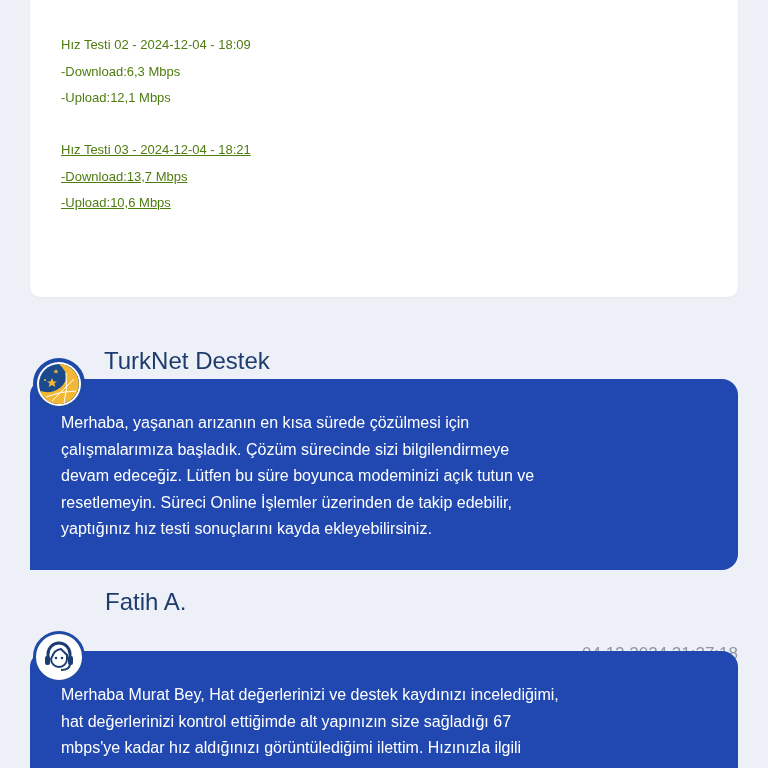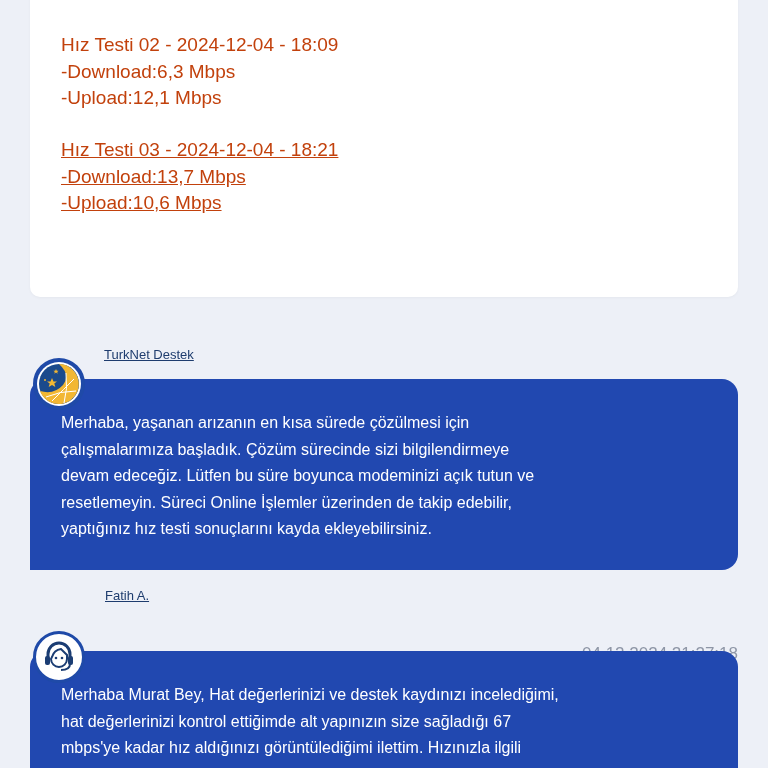--- a/index.html
+++ b/index.html
@@ -7,24 +7,24 @@
     width:768px; height:768px; overflow:hidden;
     background:#edf0f7;
     font-family:"Liberation Sans", "DejaVu Sans", sans-serif;
     position:relative;
   }
   .card {
     position:absolute; left:30px; top:-20px; width:708px; height:317px;
     background:#ffffff; border-radius:0 0 10px 10px;
     box-shadow:0 1px 3px rgba(0,0,0,0.04);
   }
-  .test-block { position:absolute; left:31px; font-size:19px; color:#c2410c; line-height:26.5px; }
+  .test-block { position:absolute; left:31px; font-size:13px; color:#4d7c0f; line-height:26.5px; }
   .test-block div { white-space:nowrap; }
   .sender {
-    position:absolute; font-size:13px; color:#1e3c6e;text-decoration:underline;
+    position:absolute; font-size:24px; color:#1e3c6e;
   }
   .timestamp {
     position:absolute; right:30px; font-size:17px; color:#8e96a6;margin-top:23px;
   }
   .bubble {
     position:absolute; left:30px; width:708px;
     background:#2148b0; color:#ffffff;
     border-radius:16px 16px 16px 0;
     font-size:16px; line-height:26.5px;
     box-sizing:border-box; padding:31px 20px 0 31px;

